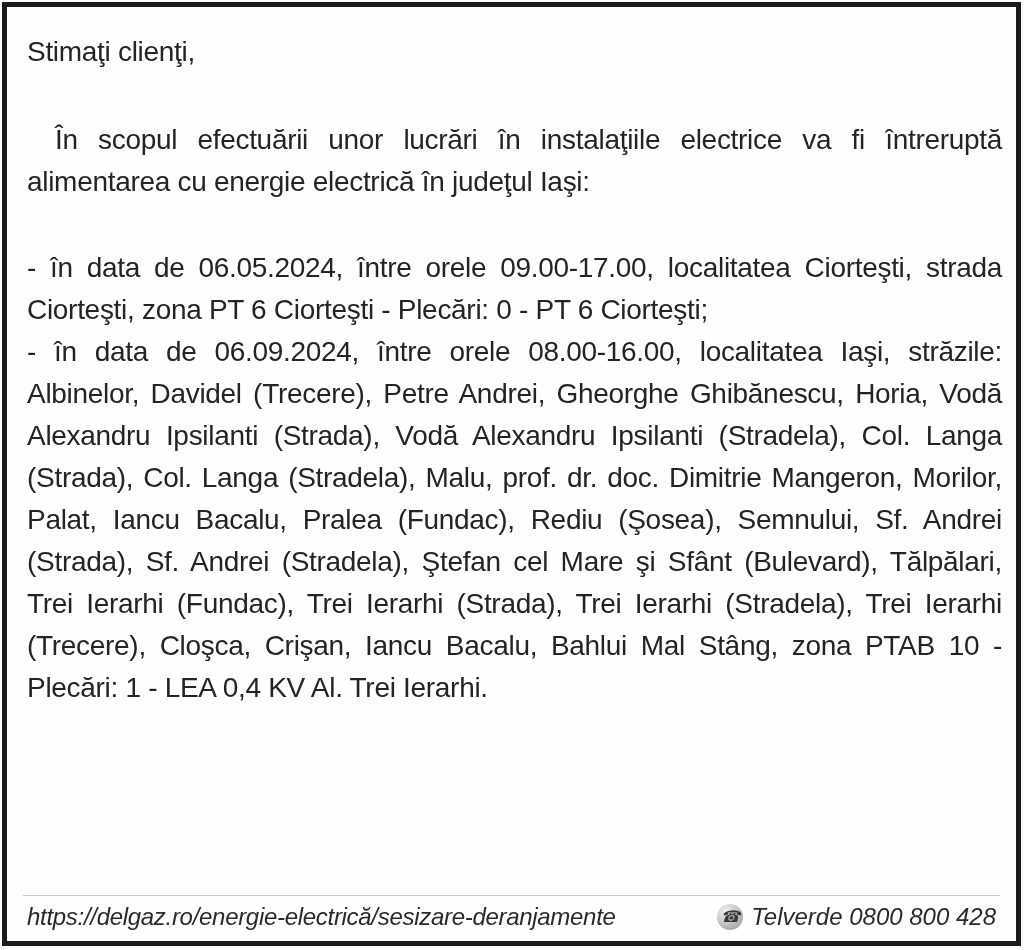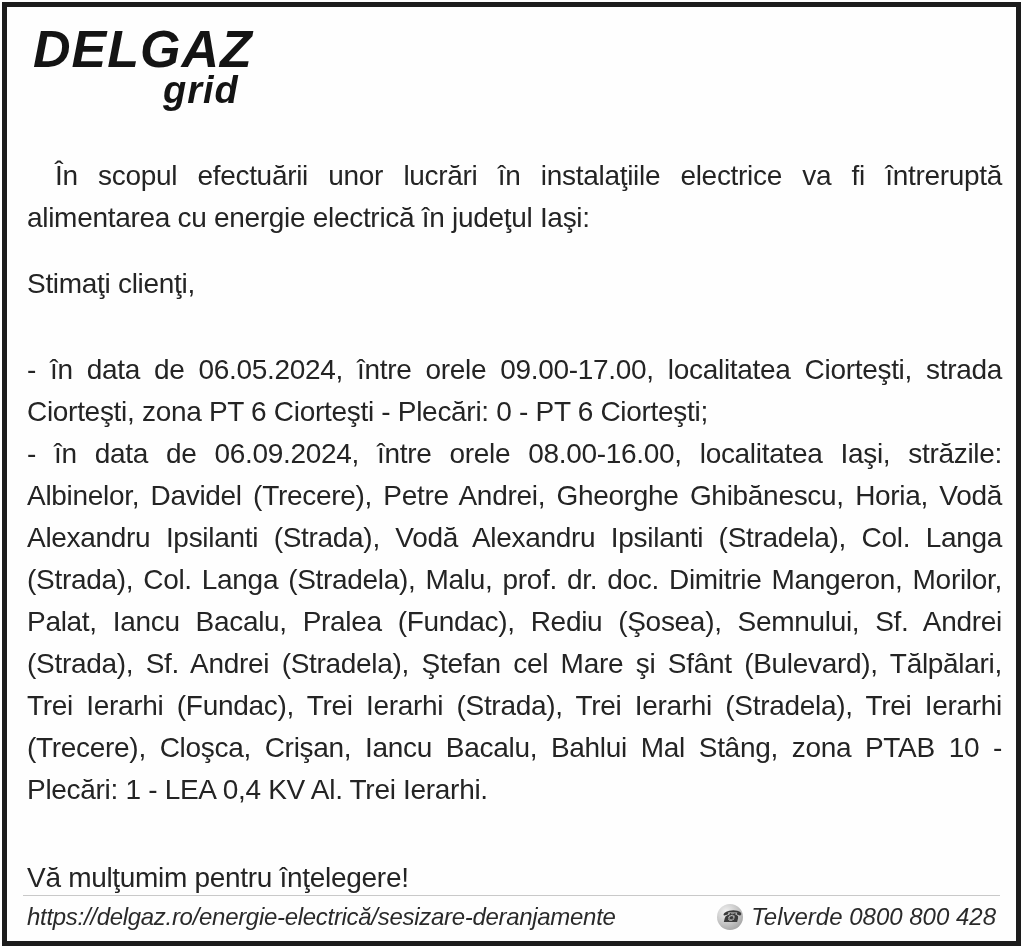--- a/index.html
+++ b/index.html
@@ -109,35 +109,30 @@
     font-size: 16px;
     line-height: 1;
   }
 </style>
 </head>
 <body>
 
 <div class="sheet">
   <div class="frame">
 
-    <div class="logo">
-      <div class="logo-brand">DELGAZ</div>
-      <div class="logo-sub">grid</div>
-    </div>
+
+    <p class="bodytext salutation">Stimaţi clienţi,</p>
 
     <p class="bodytext intro">În scopul efectuării unor lucrări în instalaţiile electrice va fi întreruptă alimentarea cu energie electrică în judeţul Iaşi:</p>
-
-    <p class="bodytext salutation">Stimaţi clienţi,</p>
 
     <div class="outage-list">
       <p class="bodytext outage">- în data de 06.05.2024, între orele 09.00-17.00, localitatea Ciorteşti, strada Ciorteşti, zona PT 6 Ciorteşti - Plecări: 0 - PT 6 Ciorteşti;</p>
       <p class="bodytext outage">- în data de 06.09.2024, între orele 08.00-16.00, localitatea Iaşi, străzile: Albinelor, Davidel (Trecere), Petre Andrei, Gheorghe Ghibănescu, Horia, Vodă Alexandru Ipsilanti (Strada), Vodă Alexandru Ipsilanti (Stradela), Col. Langa (Strada), Col. Langa (Stradela), Malu, prof. dr. doc. Dimitrie Mangeron, Morilor, Palat, Iancu Bacalu, Pralea (Fundac), Rediu (Şosea), Semnului, Sf. Andrei (Strada), Sf. Andrei (Stradela), Ştefan cel Mare şi Sfânt (Bulevard), Tălpălari, Trei Ierarhi (Fundac), Trei Ierarhi (Strada), Trei Ierarhi (Stradela), Trei Ierarhi (Trecere), Cloşca, Crişan, Iancu Bacalu, Bahlui Mal Stâng, zona PTAB 10 - Plecări: 1 - LEA 0,4 KV Al. Trei Ierarhi.</p>
     </div>
 
-    <p class="bodytext closing">Vă mulţumim pentru înţelegere!</p>
 
     <div class="footer">
       <a class="footer-url" href="#">https://delgaz.ro/energie-electrică/sesizare-deranjamente</a>
       <div class="footer-phone">
         <span class="phone-icon">☎</span>
         <span>Telverde 0800 800 428</span>
       </div>
     </div>
 
   </div>

